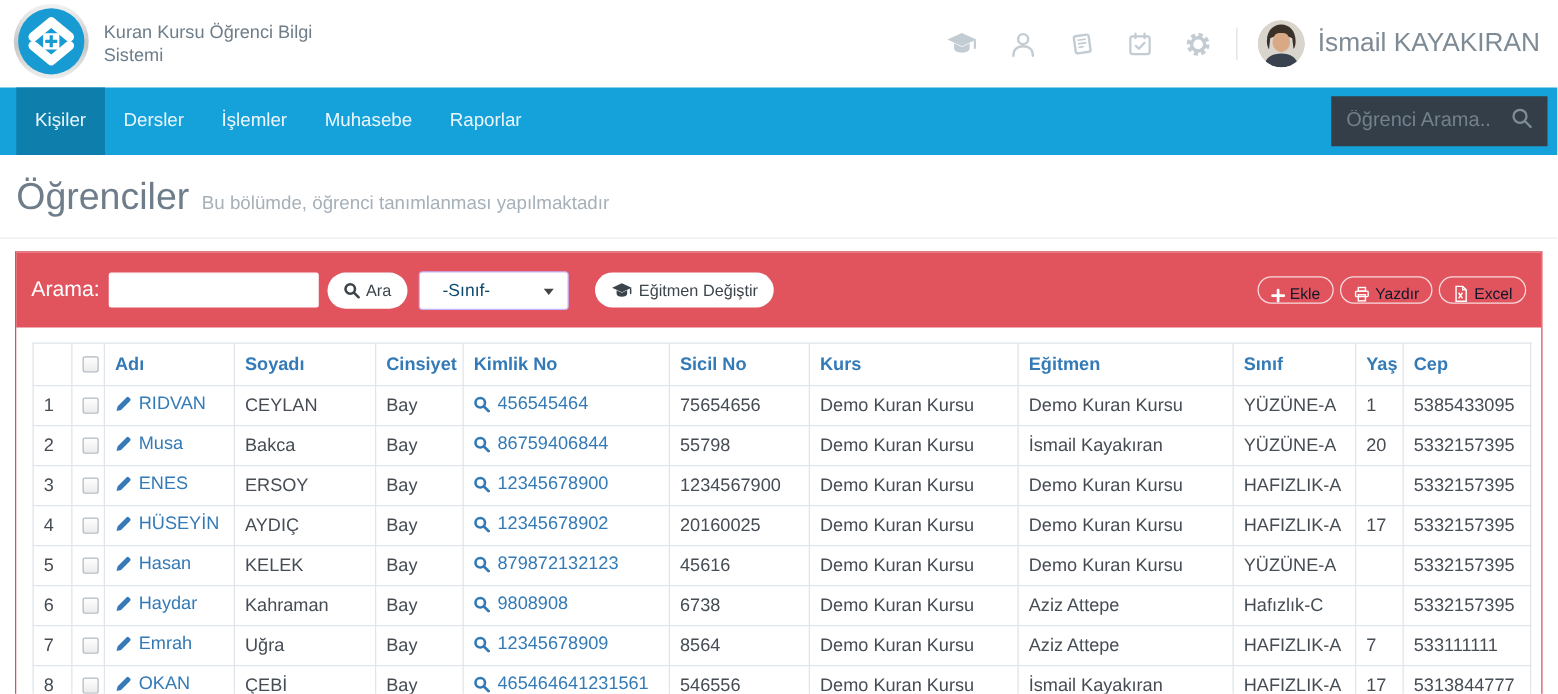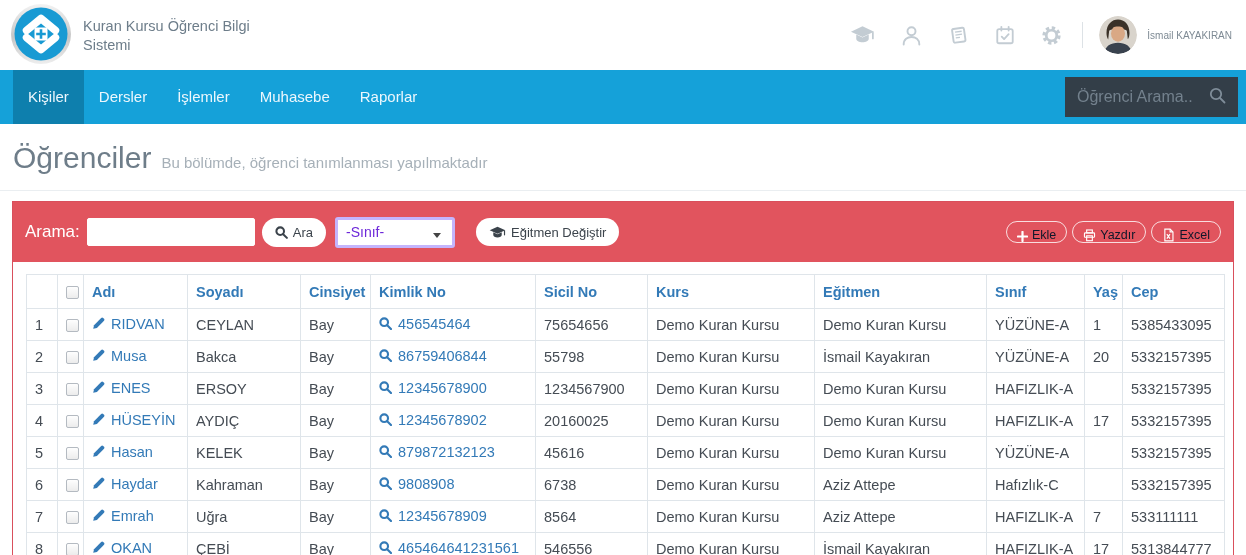--- a/index.html
+++ b/index.html
@@ -12,42 +12,42 @@
   
   .top-header { height:70px; display:flex; align-items:center; padding:0 14px 0 10px; background:#fff; }
   .logo { flex:0 0 auto; margin-top:1px; }
   .brand { margin-left:11px; width:225px; }
   .brand-title { font-size:15px; font-weight:bold; color:#2e4e74; letter-spacing:.2px; }
   .brand-sub { font-size:14.5px; color:#6d7d8a; line-height:1.3; margin-top:2px; width:212px; }
   .hdr-right { margin-left:auto; display:flex; align-items:center; }
   .hdr-ico { margin-left:26px; display:flex; align-items:center; cursor:pointer; }
   .hdr-divider { width:1px; height:26px; background:#dde2e6; margin:0 16px 0 20px; }
   .avatar { width:38px; height:38px; border-radius:50%; overflow:hidden; flex:0 0 auto; }
-  .user-name { font-size:10px; color:#7e8a94; margin-left:10px; white-space:nowrap; }
+  .user-name { font-size:21px; color:#7e8a94; margin-left:10px; white-space:nowrap; }
   
   .nav { height:54px; background:#15a1d9; display:flex; align-items:stretch; padding-left:13px; position:relative; }
   .nav-item { color:#ecf7fd; font-size:15px; line-height:54px; padding:0 15px; cursor:pointer; }
   .nav-item.active { background:#0e7fad; }
   .nav-search { position:absolute; right:8px; top:7px; width:173px; height:40px; background:#333e48; display:flex; align-items:center; }
   .nav-search input { flex:1; min-width:0; background:transparent; border:none; outline:none; color:#8b99a5; font-size:16px; padding:0 4px 0 12px; font-family:inherit; }
   .nav-search input::placeholder { color:#73818d; }
   .nav-search .mag { margin-right:12px; }
   
   .page-head { padding:17px 14px 15px 13px; border-bottom:1px solid #eaeef1; display:flex; align-items:baseline; }
   .page-title { font-size:30px; font-weight:400; color:#6e7d89; }
   .page-sub { font-size:15px; color:#a6b0b8; margin-left:10px; }
   
   .panel { margin:10px 12px 0 12px; border:1px solid #d94f5c; background:#fff; }
   .panel-bar { height:60px; background:#e1545e; display:flex; align-items:center; padding:0 12px; }
   .lbl-arama { color:#fff; font-size:17px; margin-right:7px; }
   .search-input { width:168px; height:28px; border:1px solid #fff; background:#fff; border-radius:2px; outline:none; padding:0 8px; font-size:14px; color:#444; font-family:inherit; }
   .btn-white { height:29px; background:#fff; border:none; border-radius:15px; display:inline-flex; align-items:center; padding:0 13px; font-size:13px; color:#3c444c; cursor:pointer; font-family:inherit; }
   .btn-white svg { margin-right:5px; }
   .btn-ara { margin-left:7px; }
-  .sel { margin-left:9px; width:120px; height:31px; background:#fff; border:3px solid #c4b5fd; border-radius:3px; display:flex; align-items:center; font-size:14px; color:#6d28d9; padding-left:8px; position:relative; cursor:pointer; }
+  .sel { margin-left:9px; width:120px; height:31px; background:#fff; border:1px solid #c4b5fd; border-radius:3px; display:flex; align-items:center; font-size:14px; color:#0c4a6e; padding-left:18px; position:relative; cursor:pointer; }
   .sel .caret { position:absolute; right:11px; top:13px; width:0; height:0; border-left:4.5px solid transparent; border-right:4.5px solid transparent; border-top:5.5px solid #444; }
   .btn-egitmen { margin-left:21px; height:28px; }
   .bar-right { margin-left:auto; display:flex; align-items:center; }
   .btn-outline { height:22px; border:1px solid rgba(255,255,255,.8); border-radius:12px; background:transparent; color:#0f172a; font-size:12.5px; display:inline-flex; align-items:flex-end; padding:0 10px; margin-left:5px; cursor:pointer; font-family:inherit; }
   .btn-outline svg { margin-right:4px; }
   
   .panel-body { padding:12px 13px; }
   table.grid { border-collapse:collapse; table-layout:fixed; width:1199px; font-size:14.5px; }
   .grid th, .grid td { border:1px solid #dfe5ea; text-align:left; padding:0 8px; height:32px; overflow:hidden; white-space:nowrap; }
   .grid th { color:#337ab7; font-weight:600; height:34px; }

